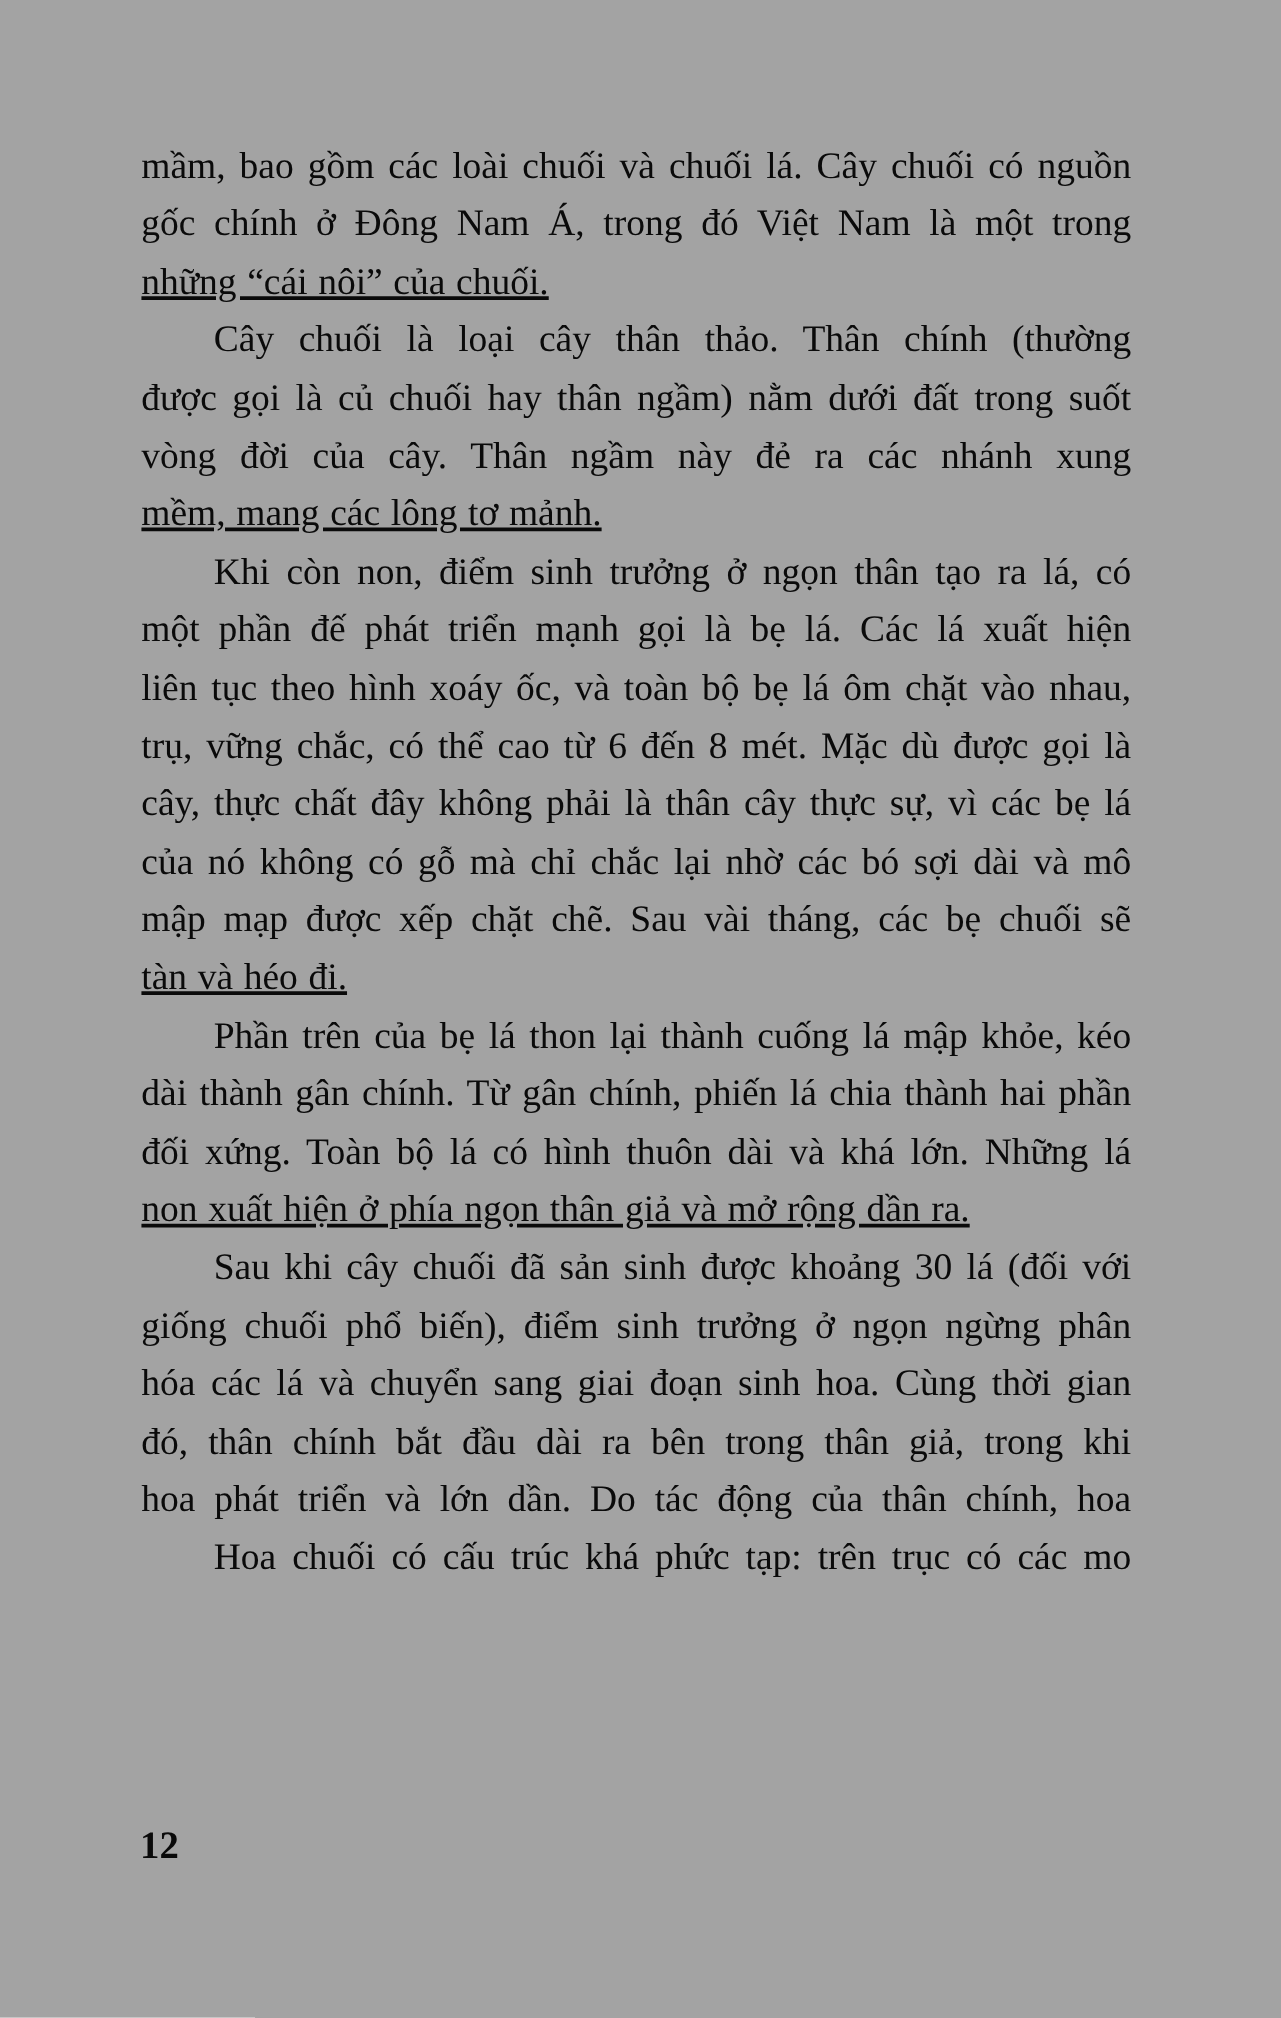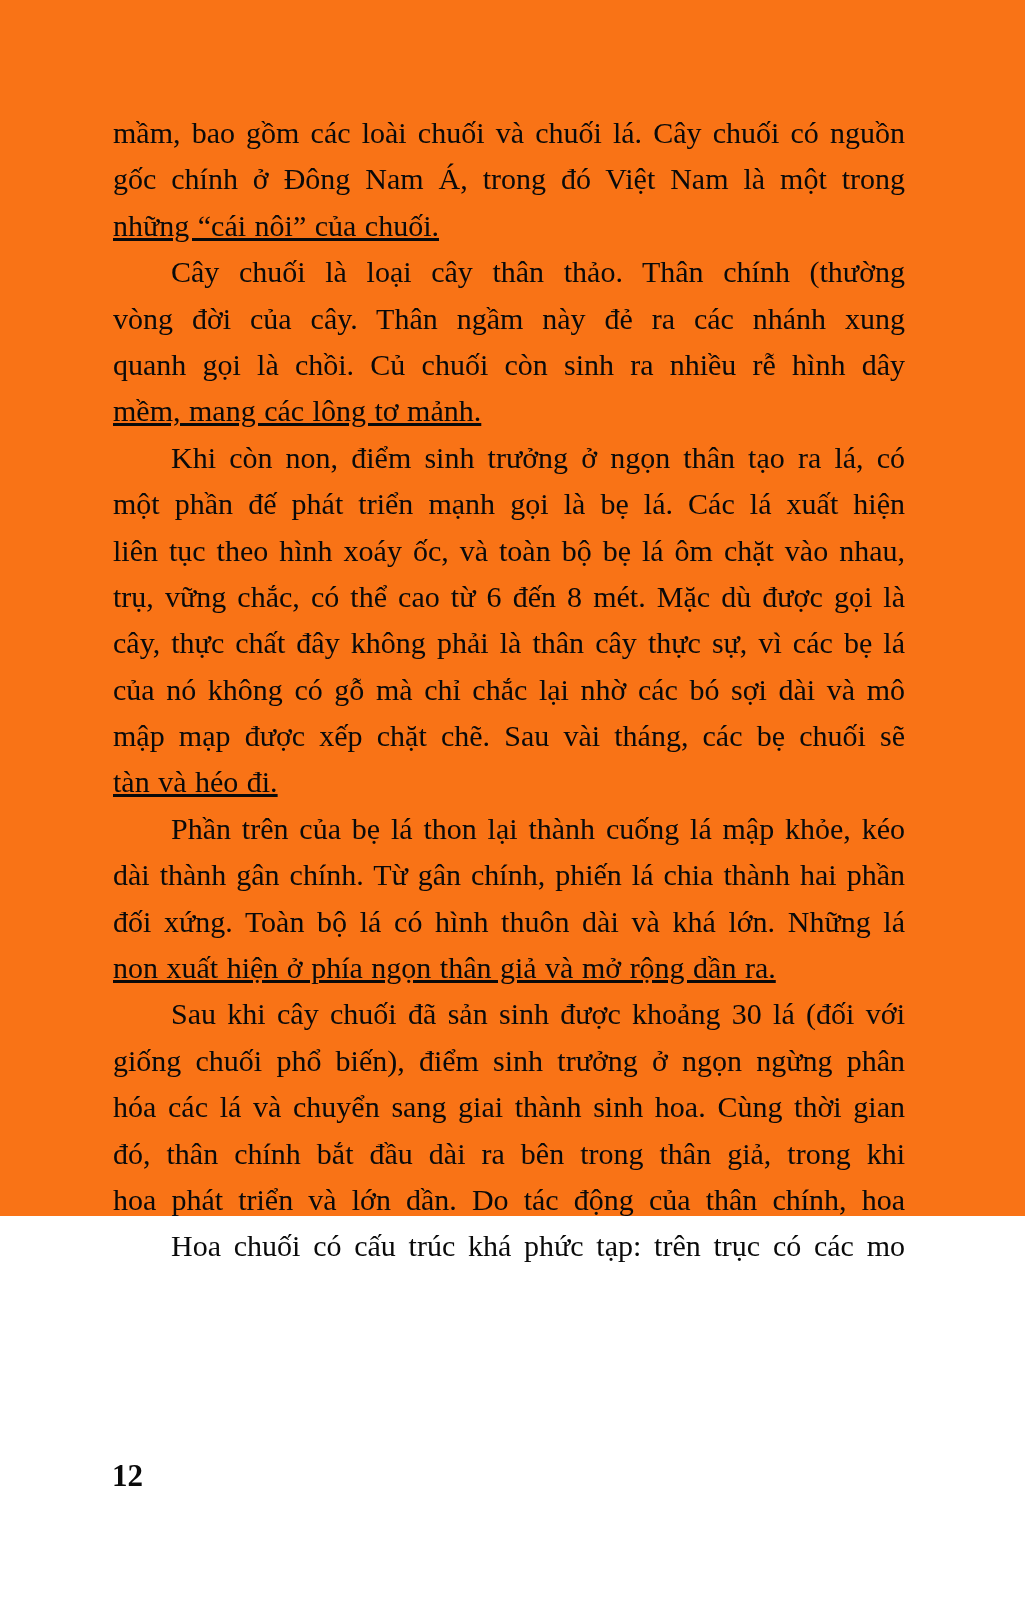--- a/index.html
+++ b/index.html
@@ -11,22 +11,22 @@
     width: 1025px;
     height: 1614px;
     position: relative;
     overflow: hidden;
     font-family: "Liberation Serif", "DejaVu Serif", serif;
   }
   .page {
     position: absolute;
     left: 0; top: 0;
     width: 1025px;
-    height: 1216px;
-    background: #f97316;
+    height: 1614px;
+    background: #a3a3a3;
     color: #0a0a0a;
   }
   .text-block {
     position: absolute;
     left: 113px;
     top: 110px;
     width: 792px;
     font-size: 30px;
     line-height: 46.4px;
     color: #0a0a0a;
@@ -59,36 +59,36 @@
 </style>
 </head>
 <body>
 
 <div class="page">
   <div class="text-block">
       <div class="line">mầm, bao gồm các loài chuối và chuối lá. Cây chuối có nguồn</div>
       <div class="line">gốc chính ở Đông Nam Á, trong đó Việt Nam là một trong</div>
       <div class="line last">những “cái nôi” của chuối.</div>
       <div class="line indent">Cây chuối là loại cây thân thảo. Thân chính (thường</div>
+      <div class="line">được gọi là củ chuối hay thân ngầm) nằm dưới đất trong suốt</div>
       <div class="line">vòng đời của cây. Thân ngầm này đẻ ra các nhánh xung</div>
-      <div class="line">quanh gọi là chồi. Củ chuối còn sinh ra nhiều rễ hình dây</div>
       <div class="line last">mềm, mang các lông tơ mảnh.</div>
       <div class="line indent">Khi còn non, điểm sinh trưởng ở ngọn thân tạo ra lá, có</div>
       <div class="line">một phần đế phát triển mạnh gọi là bẹ lá. Các lá xuất hiện</div>
       <div class="line">liên tục theo hình xoáy ốc, và toàn bộ bẹ lá ôm chặt vào nhau,</div>
       <div class="line">trụ, vững chắc, có thể cao từ 6 đến 8 mét. Mặc dù được gọi là</div>
       <div class="line">cây, thực chất đây không phải là thân cây thực sự, vì các bẹ lá</div>
       <div class="line">của nó không có gỗ mà chỉ chắc lại nhờ các bó sợi dài và mô</div>
       <div class="line">mập mạp được xếp chặt chẽ. Sau vài tháng, các bẹ chuối sẽ</div>
       <div class="line last">tàn và héo đi.</div>
       <div class="line indent">Phần trên của bẹ lá thon lại thành cuống lá mập khỏe, kéo</div>
       <div class="line">dài thành gân chính. Từ gân chính, phiến lá chia thành hai phần</div>
       <div class="line">đối xứng. Toàn bộ lá có hình thuôn dài và khá lớn. Những lá</div>
       <div class="line last">non xuất hiện ở phía ngọn thân giả và mở rộng dần ra.</div>
       <div class="line indent">Sau khi cây chuối đã sản sinh được khoảng 30 lá (đối với</div>
       <div class="line">giống chuối phổ biến), điểm sinh trưởng ở ngọn ngừng phân</div>
-      <div class="line">hóa các lá và chuyển sang giai thành sinh hoa. Cùng thời gian</div>
+      <div class="line">hóa các lá và chuyển sang giai đoạn sinh hoa. Cùng thời gian</div>
       <div class="line">đó, thân chính bắt đầu dài ra bên trong thân giả, trong khi</div>
       <div class="line">hoa phát triển và lớn dần. Do tác động của thân chính, hoa</div>
       <div class="line indent">Hoa chuối có cấu trúc khá phức tạp: trên trục có các mo</div>
     </div>
   <div class="page-number">12</div>
 </div>
 
 </body></html>

